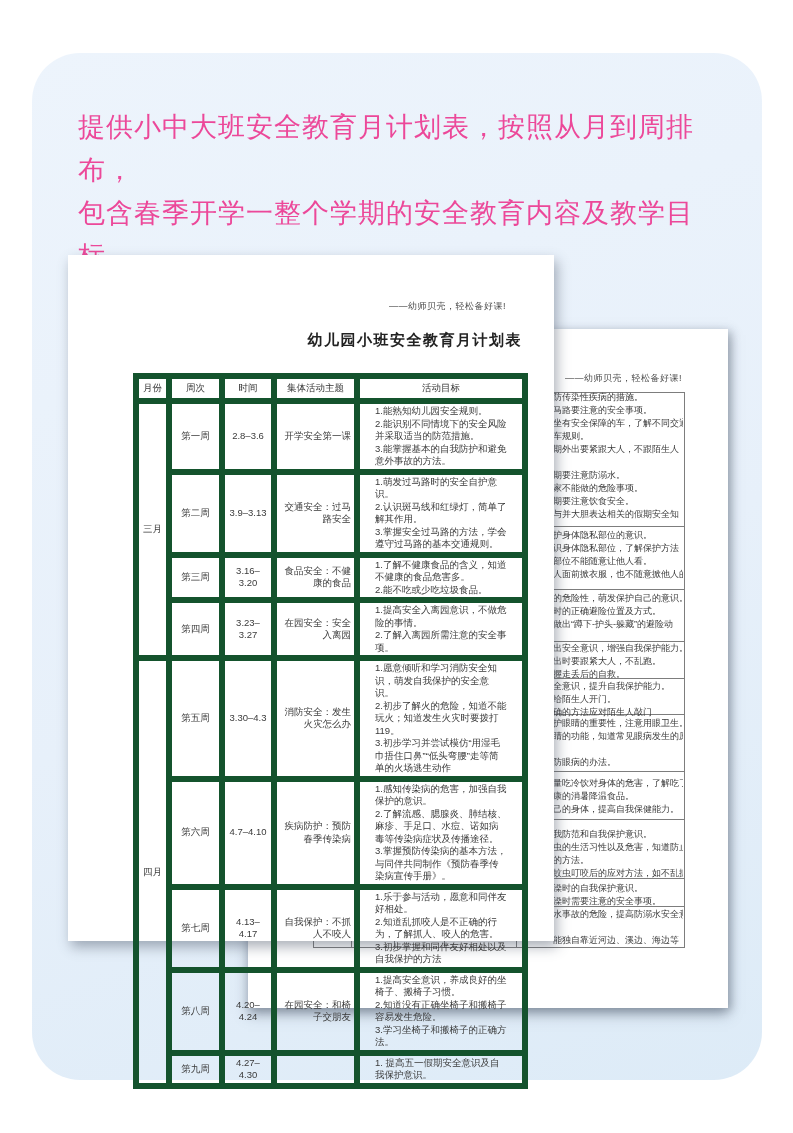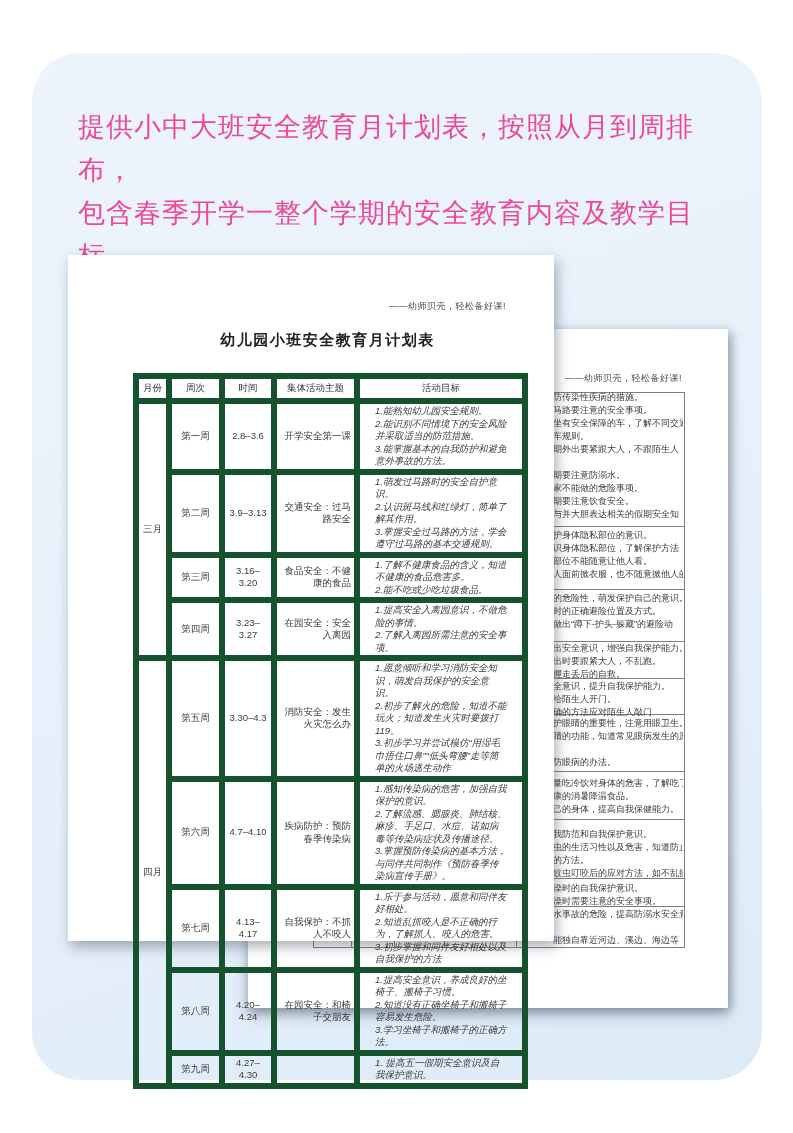--- a/index.html
+++ b/index.html
@@ -24,38 +24,37 @@
     box-shadow:0 6px 12px rgba(70,82,100,.5), 4px 2px 8px rgba(70,82,100,.25);
   }
   .page-front {
     left:68px; top:255px; width:486px; height:686px;
     box-shadow:3px 6px 12px rgba(70,82,100,.45);
   }
   .brand { position:absolute; font-size:9px; color:#4a4a4a; letter-spacing:0.5px;margin-left:39px; }
   .page-front .brand { top:45px; right:48px; }
   .page-back  .brand { top:43px; right:46px; }
   .doc-title {
-    position:absolute; top:76px; left:65px; width:389px; text-align:center;
+    position:absolute; top:76px; left:65px; width:389px; text-align:right;
     font-size:15px; font-weight:700; color:#222; letter-spacing:1.5px;font-family:Liberation Mono, monospace;
   }
   table.plan-table {
     position:absolute; left:65px; top:118px;
     border-collapse:collapse; table-layout:fixed;
     font-size:9.5px; color:#3a3a3a;
   }
   .plan-table th, .plan-table td {
     border:6px solid #14532d; line-height:12.5px; padding:1px 2px;
     font-weight:normal; text-align:center; vertical-align:middle;
   }
   .plan-table th { height:17px; color:#333; }
   .plan-table td.theme-cell { text-align:right; padding:1px 3px; }
   .plan-table td.goals-cell {
     text-align:left; vertical-align:top; padding:1px 15px;
     white-space:pre-line;
-    font-style:italic;
   }
   
   .back-table {
     position:absolute; left:65px; top:63px; width:370px; height:554px;
     border:1px solid #7d7d7d;
   }
   .back-table .hline { position:absolute; left:0; right:0; height:1px; background:#7d7d7d; }
   .back-table .vline { position:absolute; top:0; bottom:0; width:1px; background:#7d7d7d; }
   .back-frag {
     position:absolute; left:305px; width:130px;

